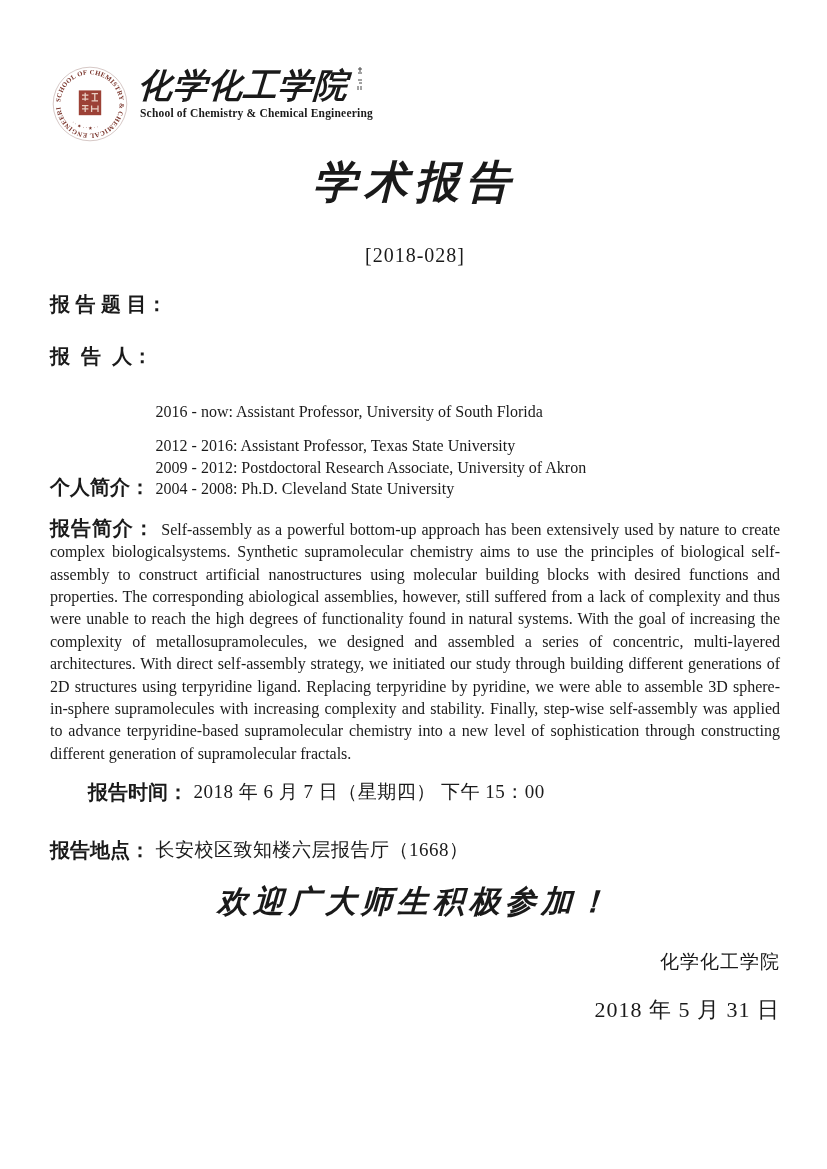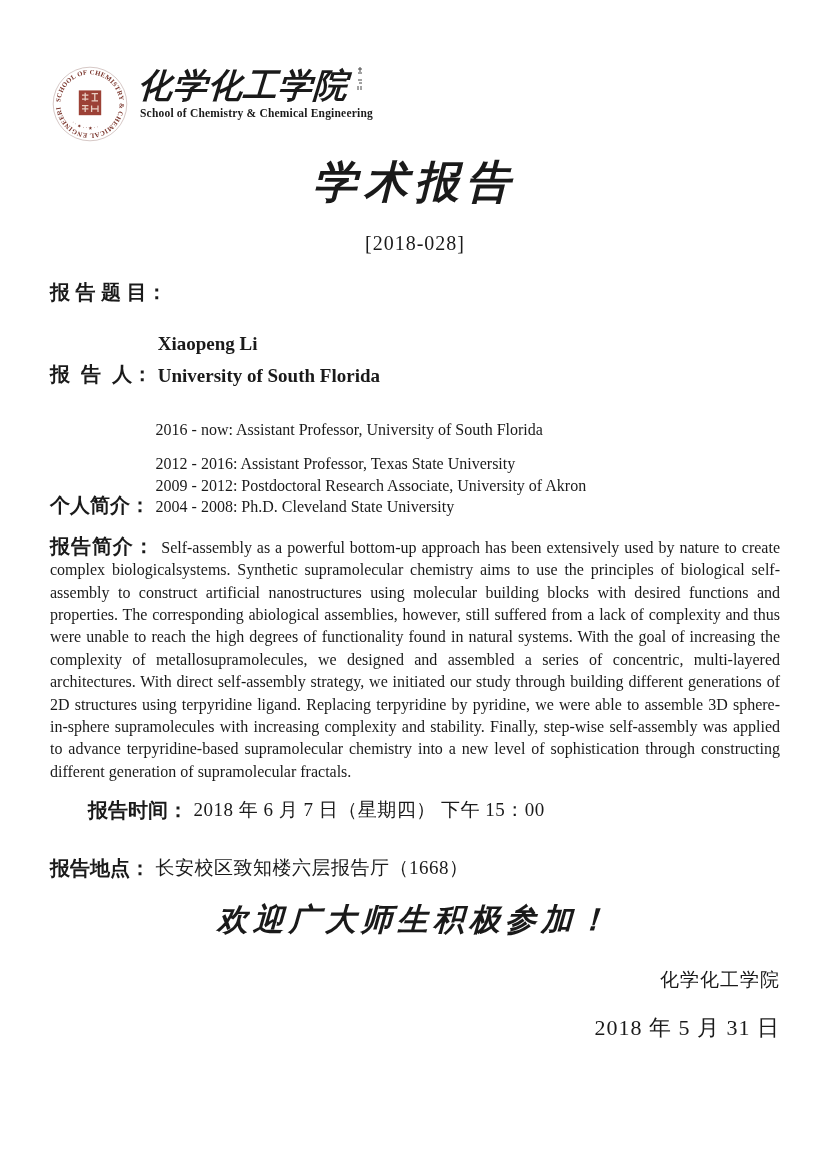--- a/index.html
+++ b/index.html
@@ -45,21 +45,21 @@
     font-weight: bold;
     font-style: italic;
     letter-spacing: 7px;
     margin-top: 12px;
     line-height: 58px;
   }
   .report-number {
     text-align: center;
     font-size: 20px;
     letter-spacing: 1px;
-    margin-top: 20px;
+    margin-top: 32px;
   }
 
   
   .row { display: flex; align-items: flex-end; }
   .label {
     flex: 0 0 auto;
     font-family: "Liberation Sans", "DejaVu Sans", sans-serif;
     font-weight: bold;
     font-size: 20px;
     line-height: 26px;
@@ -158,24 +158,20 @@
 
   <div class="main-title">学术报告</div>
   <div class="report-number">[2018-028]</div>
 
   <div class="row row-topic">
     <span class="label">报 告 题 目： </span>
   </div>
 
   <div class="row row-speaker">
     <span class="label">报  告  人： </span>
-    <div class="value">
-      <div class="speaker-name">Xiaopeng Li</div>
-      <div class="speaker-affil">University of South Florida</div>
-    </div>
   </div>
 
   <div class="row row-bio">
     <span class="label">个人简介： </span>
     <div class="value">
       <div class="bio-first">2016 - now: Assistant Professor, University of South Florida</div>
       <div class="bio-rest">
         <div class="bio-line">2012 - 2016: Assistant Professor, Texas State University</div>
         <div class="bio-line">2009 - 2012: Postdoctoral Research Associate, University of Akron</div>
         <div class="bio-line">2004 - 2008: Ph.D. Cleveland State University</div>

